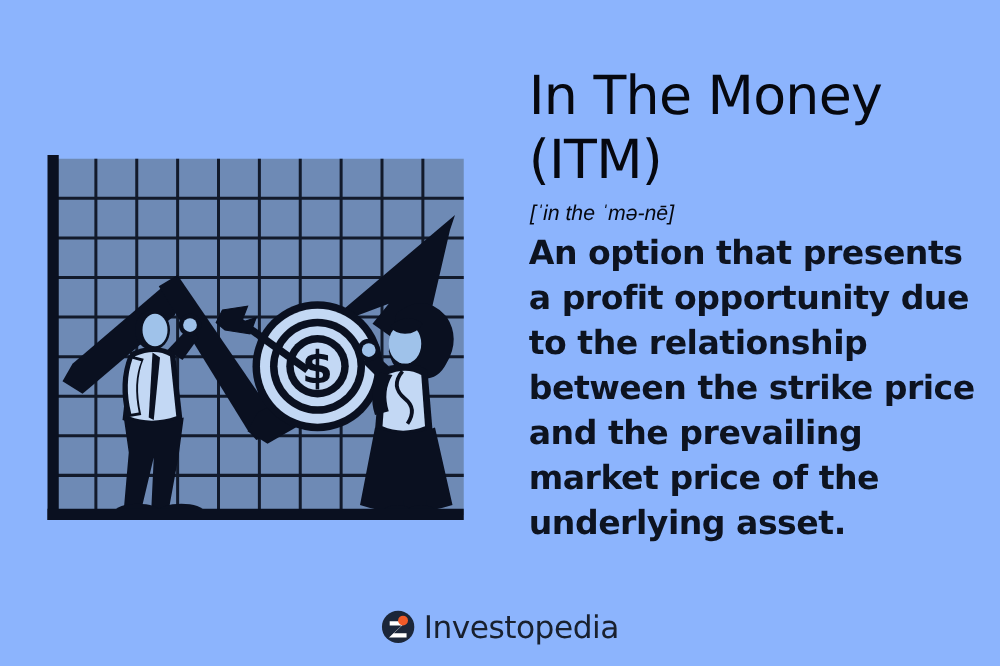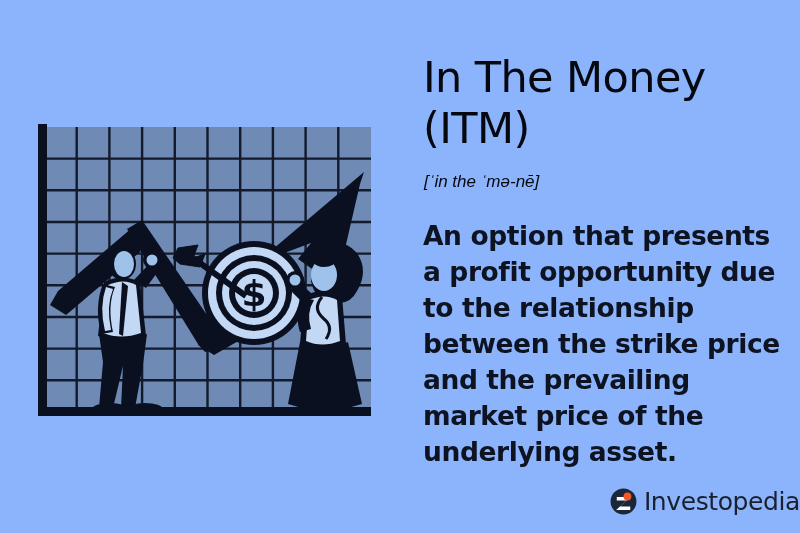--- a/index.html
+++ b/index.html
@@ -46,46 +46,46 @@
     margin: 0;
     font-family: "DejaVu Sans", sans-serif;
     font-weight: normal;
     font-size: 43px;
     line-height: 51px;
     letter-spacing: -0.6px;
     color: #06080f;
     white-space: pre-line;
   }
   #pronunciation {
-    margin: 18px 0 0 1px;
+    margin: 7px 0 0 1px;
     font-family: "Liberation Sans", sans-serif;
     font-style: italic;
     font-size: 17px;
     line-height: 20px;
     color: #06080f;
   }
   #definition {
-    margin: 26px 0 0 0;
+    margin: 4px 0 0 0;
     font-family: "DejaVu Sans", sans-serif;
     font-weight: bold;
     font-size: 26.5px;
     line-height: 36px;
     letter-spacing: -0.4px;
     color: #0d1320;
   }
 
   
   #brand {
     position: absolute;
     left: 0;
     right: 0;
     top: 488px;
     display: flex;
     align-items: center;
-    justify-content: flex-end;
+    justify-content: center;
     gap: 7px;
   }
   #brand-mark {
     width: 27px;
     height: 27px;
     flex: 0 0 auto;
   }
   #brand-name {
     font-family: "DejaVu Sans", sans-serif;
     font-size: 25px;

